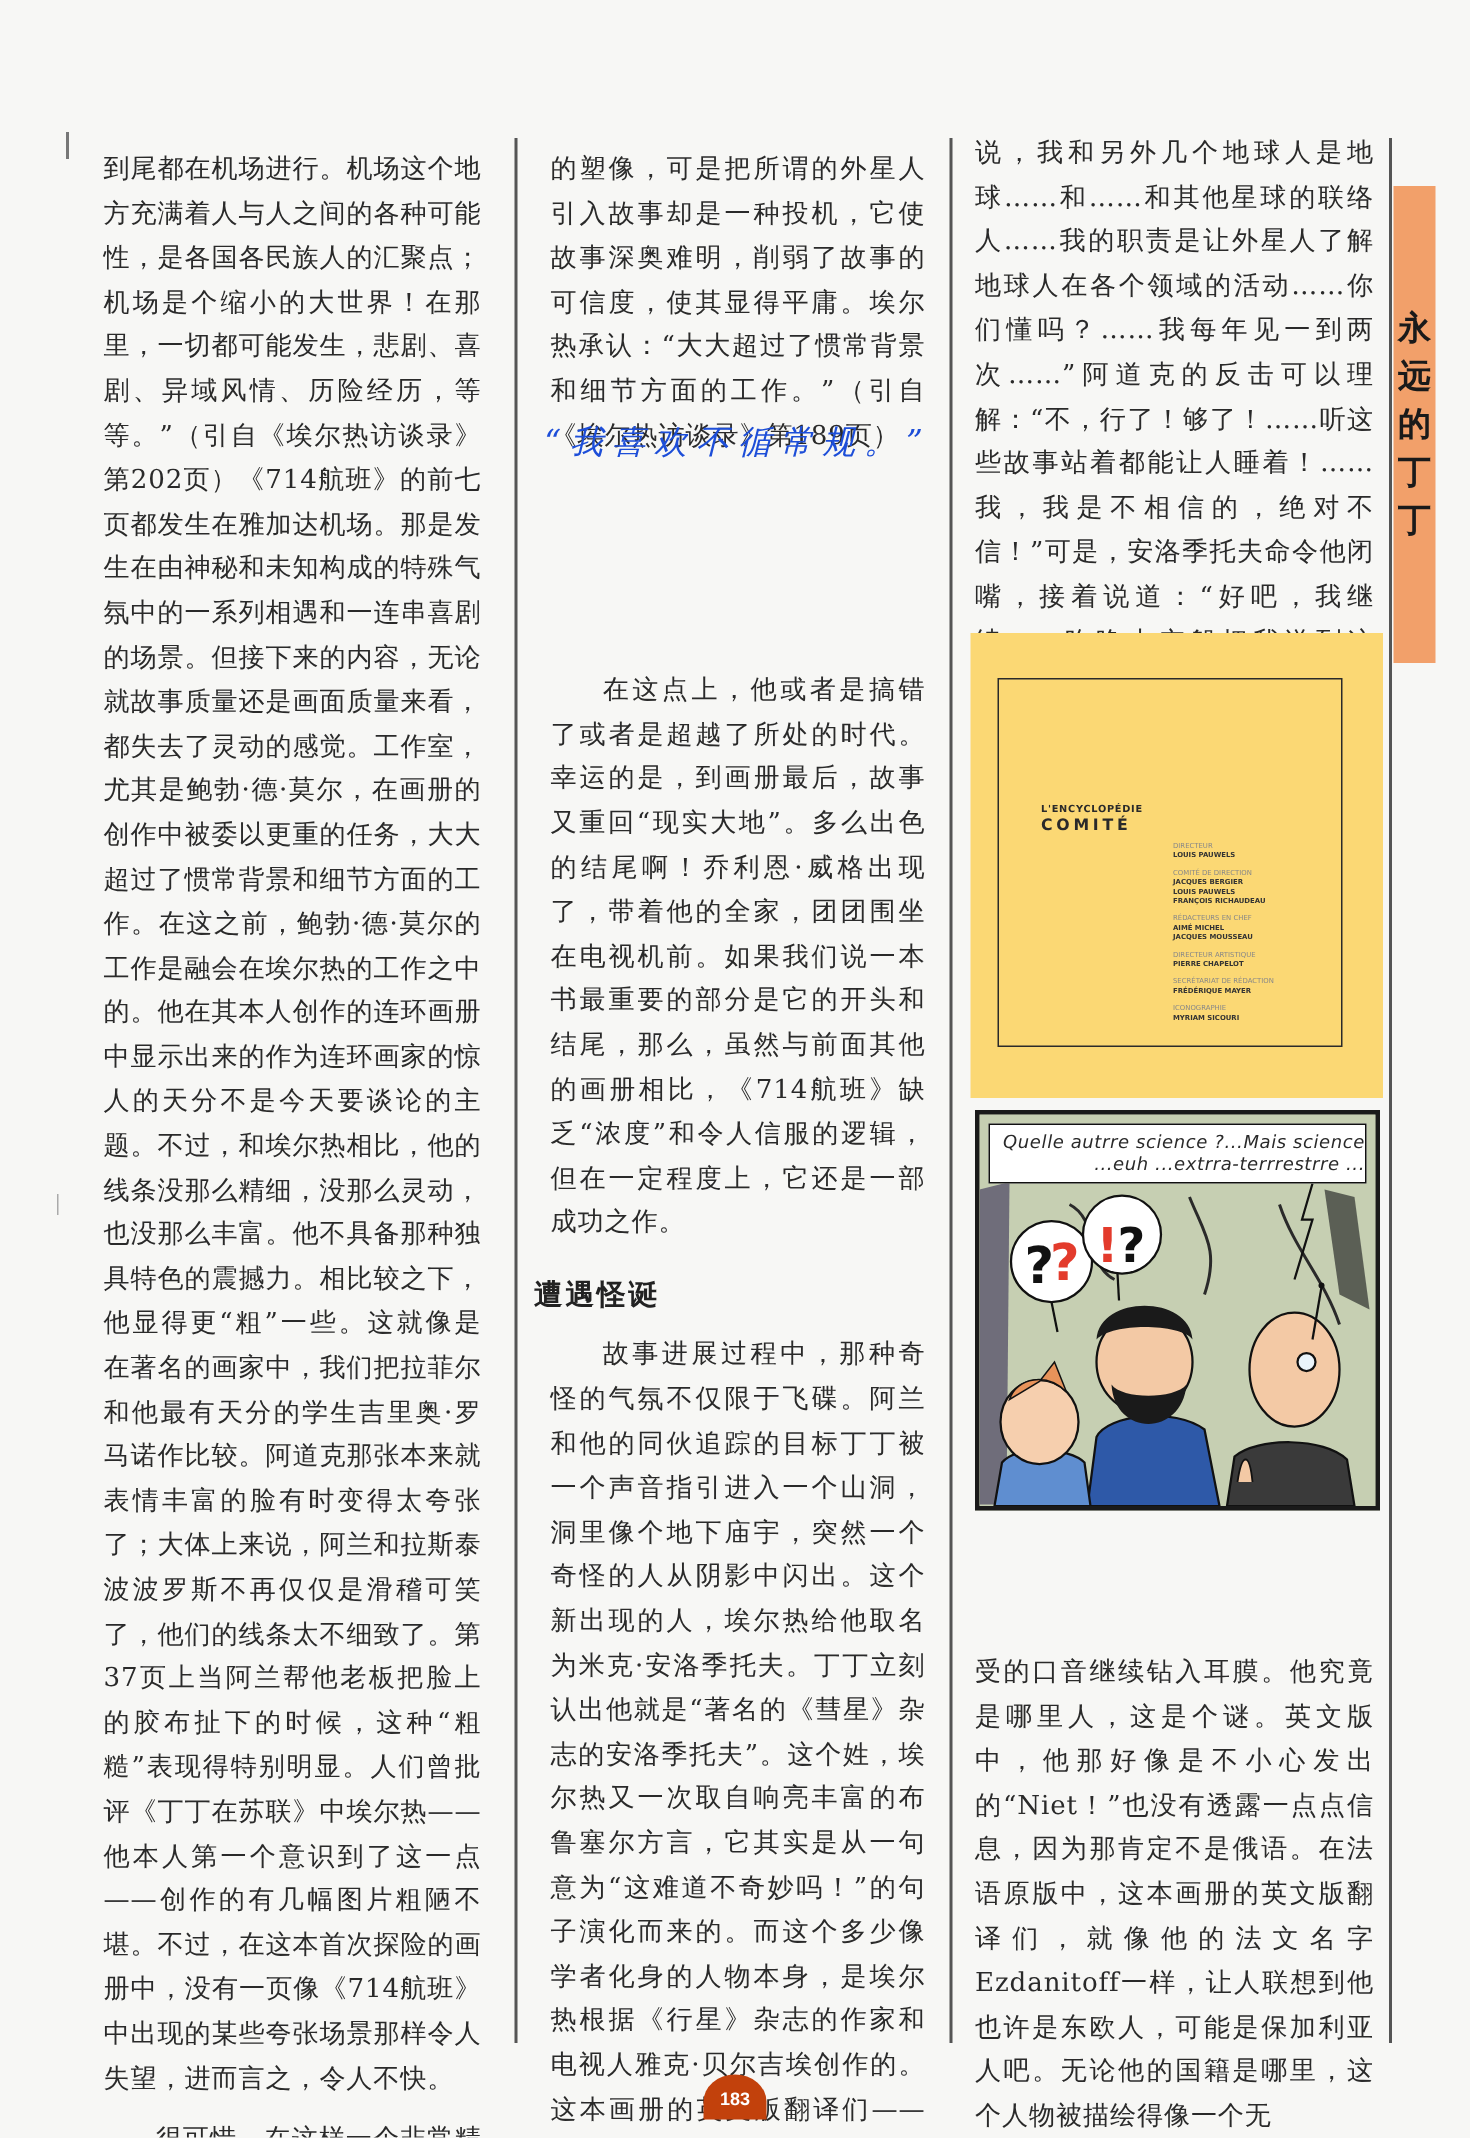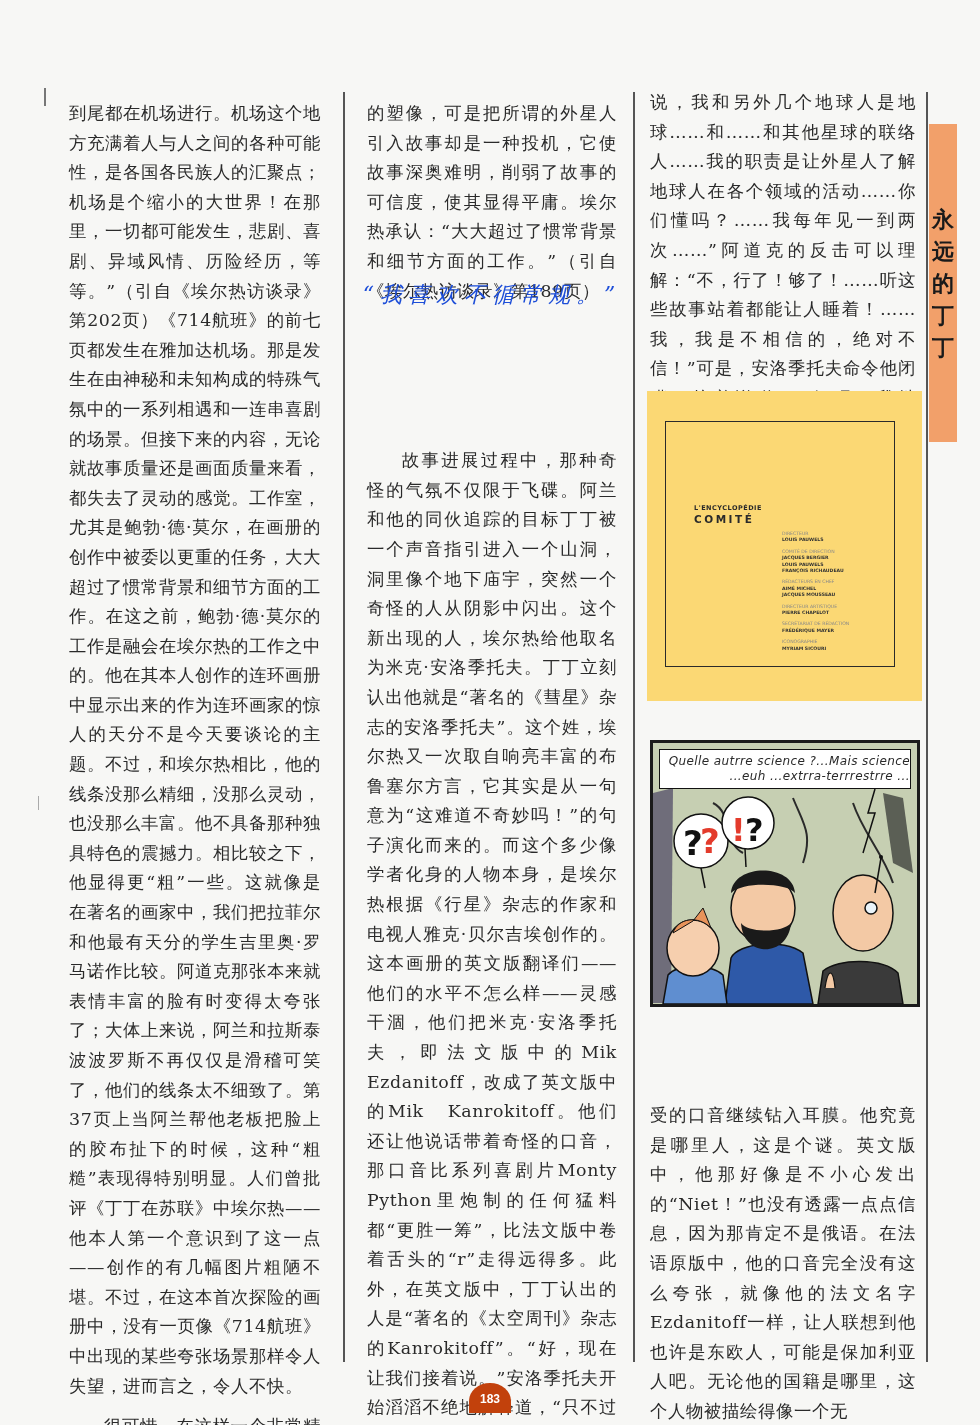--- a/index.html
+++ b/index.html
@@ -44,21 +44,21 @@
     position: absolute; left: 929px; top: 124px; width: 28px; height: 318px;
     background: #f2a06a;
     display: flex; flex-direction: column; align-items: center; justify-content: center;
   }
   .side-tab span {
     display: block; font-size: 22px; line-height: 32px; font-weight: bold; color: #1a1a1a;
     font-family: "DejaVu Serif", serif;
   }
 
   .figure-planete {
-    position: absolute; left: 647px; top: 391px; width: 275px; height: 310px;
+    position: absolute; left: 647px; top: 422px; width: 275px; height: 310px;
     background: #fbd874;
   }
   .planete-frame {
     position: absolute; left: 18px; top: 30px; width: 228px; height: 244px;
     border: 1.5px solid #2a2a2a;
   }
   .planete-title {
     position: absolute; left: 47px; top: 113px;
     font-family: "DejaVu Sans", sans-serif; font-weight: bold; color: #2a2a2a;
   }
@@ -108,20 +108,22 @@
 
   <div class="col col-left">
     <p>到尾都在机场进行。机场这个地方充满着人与人之间的各种可能性，是各国各民族人的汇聚点；机场是个缩小的大世界！在那里，一切都可能发生，悲剧、喜剧、异域风情、历险经历，等等。”（引自《埃尔热访谈录》第202页）《714航班》的前七页都发生在雅加达机场。那是发生在由神秘和未知构成的特殊气氛中的一系列相遇和一连串喜剧的场景。但接下来的内容，无论就故事质量还是画面质量来看，都失去了灵动的感觉。工作室，尤其是鲍勃·德·莫尔，在画册的创作中被委以更重的任务，大大超过了惯常背景和细节方面的工作。在这之前，鲍勃·德·莫尔的工作是融会在埃尔热的工作之中的。他在其本人创作的连环画册中显示出来的作为连环画家的惊人的天分不是今天要谈论的主题。不过，和埃尔热相比，他的线条没那么精细，没那么灵动，也没那么丰富。他不具备那种独具特色的震撼力。相比较之下，他显得更“粗”一些。这就像是在著名的画家中，我们把拉菲尔和他最有天分的学生吉里奥·罗马诺作比较。阿道克那张本来就表情丰富的脸有时变得太夸张了；大体上来说，阿兰和拉斯泰波波罗斯不再仅仅是滑稽可笑了，他们的线条太不细致了。第37页上当阿兰帮他老板把脸上的胶布扯下的时候，这种“粗糙”表现得特别明显。人们曾批评《丁丁在苏联》中埃尔热——他本人第一个意识到了这一点——创作的有几幅图片粗陋不堪。不过，在这本首次探险的画册中，没有一页像《714航班》中出现的某些夸张场景那样令人失望，进而言之，令人不快。</p>
     <p class="indent">很可惜，在这样一个非常精彩的开端之后，故事本身也滑入了不尽如人意的境地。埃尔热总是关注新闻时事，他被是否存在外星生命的辩论吸引住了。可是在丁丁画册中出现的飞碟却与作品最基本的原则之一——扎根于现实——相冲突。即使是最离奇最富于幻想的月球冒险故事也充满着现实主义风格，也正是因为这种风格它才取得了成功。在这个故事中，虽然仅仅涉及了飞碟和岩石雕刻的奇怪</p>
   </div>
   <div class="divider div1"></div>
 
   <div class="col col-mid">
     <p>的塑像，可是把所谓的外星人引入故事却是一种投机，它使故事深奥难明，削弱了故事的可信度，使其显得平庸。埃尔热承认：“大大超过了惯常背景和细节方面的工作。”（引自《埃尔热访谈录》第189页）</p>
     <div style="height:118px"></div>
+    <p class="indent">在这点上，他或者是搞错了或者是超越了所处的时代。幸运的是，到画册最后，故事又重回“现实大地”。多么出色的结尾啊！乔利恩·威格出现了，带着他的全家，团团围坐在电视机前。如果我们说一本书最重要的部分是它的开头和结尾，那么，虽然与前面其他的画册相比，《714航班》缺乏“浓度”和令人信服的逻辑，但在一定程度上，它还是一部成功之作。</p>
+    <div class="section-heading">遭遇怪诞</div>
     <p class="indent">故事进展过程中，那种奇怪的气氛不仅限于飞碟。阿兰和他的同伙追踪的目标丁丁被一个声音指引进入一个山洞，洞里像个地下庙宇，突然一个奇怪的人从阴影中闪出。这个新出现的人，埃尔热给他取名为米克·安洛季托夫。丁丁立刻认出他就是“著名的《彗星》杂志的安洛季托夫”。这个姓，埃尔热又一次取自响亮丰富的布鲁塞尔方言，它其实是从一句意为“这难道不奇妙吗！”的句子演化而来的。而这个多少像学者化身的人物本身，是埃尔热根据《行星》杂志的作家和电视人雅克·贝尔吉埃创作的。这本画册的英文版翻译们——他们的水平不怎么样——灵感干涸，他们把米克·安洛季托夫，即法文版中的Mik　Ezdanitoff，改成了英文版中的Mik　Kanrokitoff。他们还让他说话带着奇怪的口音，那口音比系列喜剧片Monty　Python里炮制的任何猛料都“更胜一筹”，比法文版中卷着舌头的“r”走得远得多。此外，在英文版中，丁丁认出的人是“著名的《太空周刊》杂志的Kanrokitoff”。“好，现在让我们接着说。”安洛季托夫开始滔滔不绝地解释道，“只不过我被接纳。也就是</p>
   </div>
   <div class="pullquote">“我喜欢不循常规。”</div>
   <div class="divider div2"></div>
 
   <div class="col-right-top">
     <p style="margin:0">说，我和另外几个地球人是地球……和……和其他星球的联络人……我的职责是让外星人了解地球人在各个领域的活动……你们懂吗？……我每年见一到两次……”阿道克的反击可以理解：“不，行了！够了！……听这些故事站着都能让人睡着！……我，我是不相信的，绝对不信！”可是，安洛季托夫命令他闭嘴，接着说道：“好吧，我继续……昨晚太空船把我送到这里。今天早上，我发现这总是荒无人烟的岛上来了好多人。”令人无法忍</p>
   </div>
 
   <div class="figure-planete">
@@ -186,21 +188,21 @@
       <path d="M172 245 C175 225 180 225 182 245" fill="#f3c9a5" stroke="#111" stroke-width="1.2"></path>
     </svg>
     <div class="comic-caption-box">
       <div>Quelle autrre science ?...Mais science</div>
       <div>...euh ...extrra-terrrestrre ...</div>
     </div>
   </div>
 
 
   <div class="col-right-bottom">
-    <p style="margin:0">受的口音继续钻入耳膜。他究竟是哪里人，这是个谜。英文版中，他那好像是不小心发出的“Niet！”也没有透露一点点信息，因为那肯定不是俄语。在法语原版中，他的口音完全没有这么夸张，就像他的法文名字Ezdanitoff一样，让人联想到他也许是东欧人，可能是保加利亚人吧。无论他的国籍是哪里，这个人物被描绘得像一个无</p>
+    <p style="margin:0">受的口音继续钻入耳膜。他究竟是哪里人，这是个谜。英文版中，他那好像是不小心发出的“Niet！”也没有透露一点点信息，因为那肯定不是俄语。在法语原版中，这本画册的英文版翻译们，就像他的法文名字Ezdanitoff一样，让人联想到他也许是东欧人，可能是保加利亚人吧。无论他的国籍是哪里，这个人物被描绘得像一个无</p>
   </div>
   <div class="divider div3"></div>
 
   <div class="side-tab">
     <span>永</span>
     <span>远</span>
     <span>的</span>
     <span>丁</span>
     <span>丁</span>
   </div>

